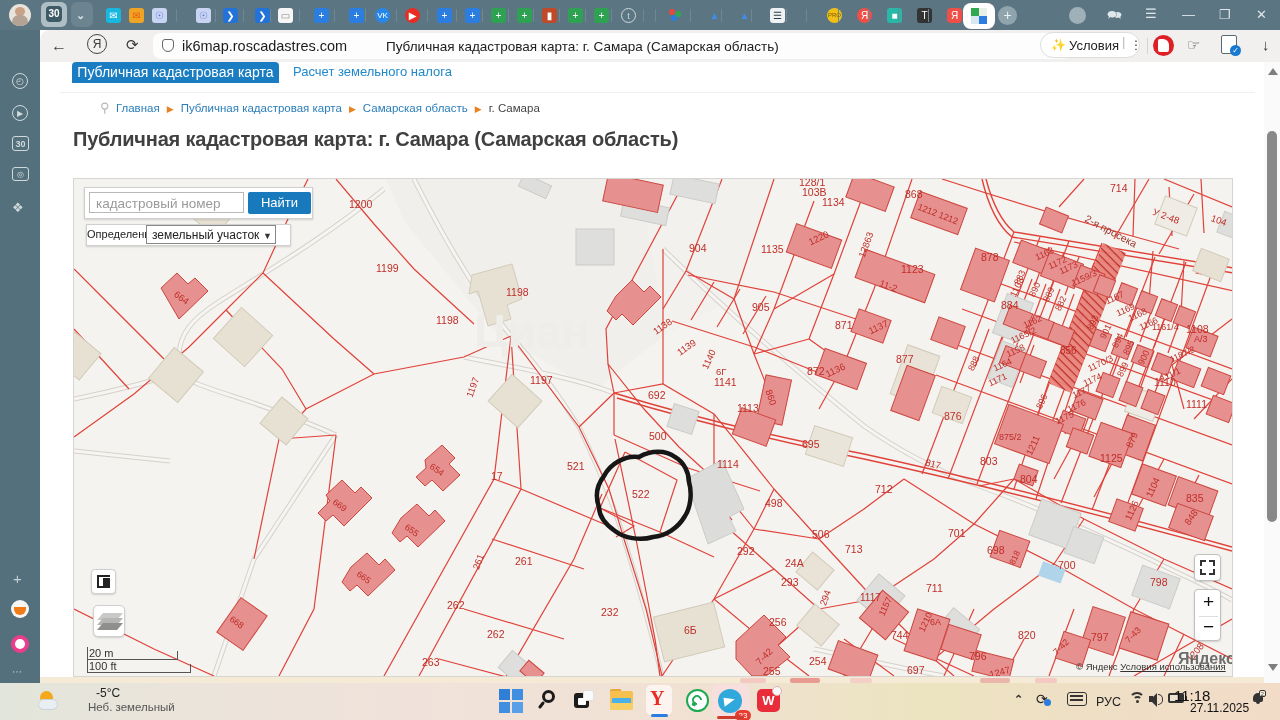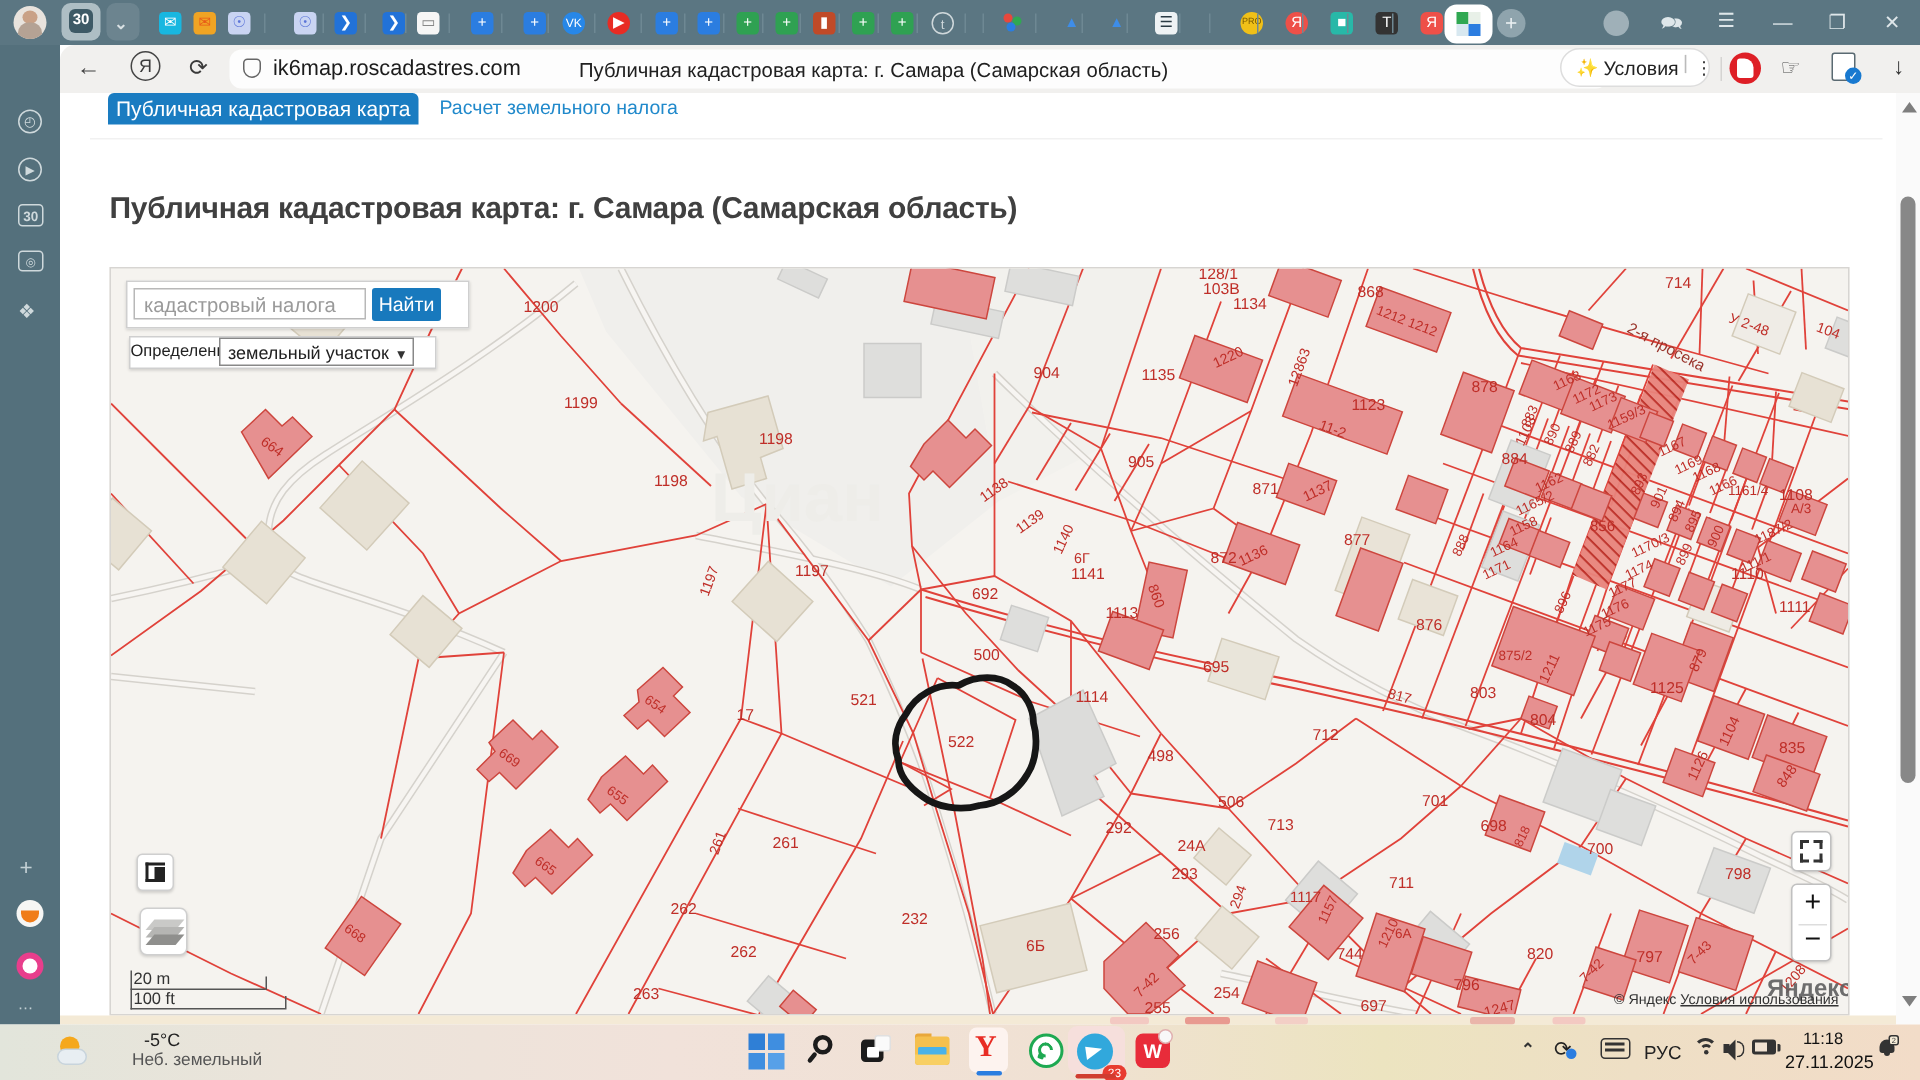--- a/index.html
+++ b/index.html
@@ -166,20 +166,21 @@
   <div class="abs" style="left:1147px;top:6px;color:#4a4a4a;font-size:15px;">☞</div>
   <div class="abs" style="left:1181px;top:5px;width:16px;height:19px;border:1.5px solid #5a6a72;border-radius:2px;background:#fff;"></div>
   <div class="abs" style="left:1190px;top:15px;width:11px;height:11px;background:#1879d0;border-radius:50%;color:#fff;font-size:8px;text-align:center;line-height:11px;">✓</div>
   <div class="abs" style="left:1222px;top:6px;color:#333;font-size:15px;font-weight:bold;">↓</div>
 </div>
 
 <div id="page" class="abs">
   <div id="bluetab" class="abs">Публичная кадастровая карта</div>
   <div id="tab2" class="abs">Расчет земельного налога</div>
   <div class="abs" style="left:20px;top:30px;width:1195px;height:1px;background:#f1f1f1;"></div>
+  <div id="crumbs" class="abs"><span style="color:#b7b7b7;font-size:13px;">⚲</span>&nbsp;&nbsp;Главная<span class="sep">▶</span>Публичная кадастровая карта<span class="sep">▶</span>Самарская область<span class="sep">▶</span><span class="last">г. Самара</span></div>
   <h1>Публичная кадастровая карта: г. Самара (Самарская область)</h1>
   <div id="mapwrap" class="abs">
     <svg id="mapsvg" width="1158" height="497" viewBox="0 0 1158 497" font-family="Liberation Sans, sans-serif">
       <defs>
         <pattern id="rh" width="6" height="6" patternUnits="userSpaceOnUse" patternTransform="rotate(135)">
           <rect width="6" height="6" fill="#e8837b"></rect>
           <line x1="0" y1="0" x2="0" y2="6" stroke="#b8241c" stroke-width="2.4"></line>
         </pattern>
       </defs>
       <rect width="1158" height="497" fill="#f5f3ef"></rect>
@@ -619,22 +620,22 @@
 
       <text transform="translate(1010,42) rotate(28)" x="0" y="0" fill="#9a352c" font-size="10.5">2-я просека</text>
 
       <path d="M530,297 C536,285 551,276 565,278 C577,271 592,271 601,278 C610,283 615,294 615,303 C618,313 617,328 611,337 C604,349 592,357 579,358 C566,362 550,359 541,352 C531,345 525,337 525,328 C521,317 523,306 530,297 Z" fill="none" stroke="#161616" stroke-width="4.5" stroke-linejoin="round"></path>
 
       <text x="1104" y="485" fill="#5f5f5f" font-size="16" font-weight="bold" opacity="0.9">Яндекс</text>
       <text x="400" y="168" fill="#eeede9" font-size="46" font-weight="bold">Циан</text>
     </svg>
     
     <div class="mappanel" style="left:10px;top:8px;width:229px;height:32px;"></div>
-    <div class="abs" style="left:15px;top:13px;width:155px;height:21px;background:#fff;border:1px solid #b8b8b8;color:#9a9a9a;font-size:13.5px;line-height:21px;padding-left:6px;">кадастровый налога</div>
-    <div class="abs" style="left:174px;top:13px;width:46px;height:22px;background:#1879bd;color:#fff;font-size:13px;line-height:22px;text-align:center;border-radius:2px;">Найти</div>
+    <div class="abs" style="left:15px;top:13px;width:155px;height:21px;background:#fff;border:1px solid #b8b8b8;color:#9a9a9a;font-size:13.5px;line-height:21px;padding-left:6px;">кадастровый номер</div>
+    <div class="abs" style="left:174px;top:13px;width:63px;height:22px;background:#1879bd;color:#fff;font-size:13px;line-height:22px;text-align:center;border-radius:2px;">Найти</div>
     <div class="mappanel" style="left:12px;top:45px;width:205px;height:22px;"></div>
     <div class="abs" style="left:13px;top:49px;color:#222;font-size:11px;">Определение:</div>
     <div class="abs" style="left:72px;top:46px;width:130px;height:19px;background:#fff;border:1px solid #888;font-size:12px;color:#222;line-height:18px;padding-left:5px;white-space:nowrap;">земельный участок<span style="position:absolute;right:3px;top:1px;color:#333;font-size:9px;">▼</span></div>
     <div class="mappanel" style="left:17px;top:390px;width:25px;height:25px;border-radius:4px;">
       <span style="position:absolute;left:5px;top:5px;width:13px;height:13px;border:2px solid #222;border-right:none;"></span>
       <span style="position:absolute;left:11px;top:8px;width:7px;height:8px;background:#222;"></span>
     </div>
     <div class="mappanel" style="left:19px;top:426px;width:32px;height:32px;border-radius:5px;">
       <span style="position:absolute;left:6px;top:7px;width:20px;height:7px;background:#c9c9c7;transform:skewX(-40deg);"></span>
       <span style="position:absolute;left:6px;top:12px;width:20px;height:7px;background:#b5b5b3;transform:skewX(-40deg);"></span>
@@ -735,20 +736,20 @@
   </div>
   <div class="tray" style="left:1149px;top:9px;width:14px;height:14px;">
     <span style="position:absolute;left:0;top:4px;width:4px;height:6px;background:#333;"></span>
     <span style="position:absolute;left:1px;top:1px;width:0;height:0;border-right:7px solid #333;border-top:7px solid transparent;border-bottom:7px solid transparent;"></span>
     <span style="position:absolute;left:9px;top:2px;width:5px;height:11px;border:1.5px solid #333;border-left:none;border-radius:0 8px 8px 0;"></span>
   </div>
   <div class="tray" style="left:1168px;top:10px;width:16px;height:10px;background:#333;border-radius:2px;">
     <span style="position:absolute;right:-3px;top:2.5px;width:2px;height:5px;background:#333;border-radius:0 1px 1px 0;"></span>
     <span style="position:absolute;left:2px;top:2px;width:8px;height:6px;background:#f0e2d2;"></span>
   </div>
-  <div class="tray" style="left:1202px;top:4px;font-size:11px;color:#111;">11:18</div>
+  <div class="tray" style="left:1174px;top:4px;font-size:15px;color:#111;">11:18</div>
   <div class="tray" style="left:1190px;top:18px;font-size:12px;color:#111;">27.11.2025</div>
   <div class="tray" style="left:1252px;top:9px;width:12px;height:12px;">
     <span style="position:absolute;left:1px;top:1px;width:10px;height:9px;background:#333;border-radius:5px 5px 2px 2px;"></span>
     <span style="position:absolute;left:4px;top:10px;width:4px;height:2px;background:#333;border-radius:0 0 2px 2px;"></span>
     <span style="position:absolute;left:7px;top:-2px;width:7px;height:7px;background:#f5ecd8;border:1px solid #333;border-radius:2px;font-size:5px;line-height:6px;text-align:center;color:#333;">2</span>
   </div>
 </div>
 
 </body></html>

